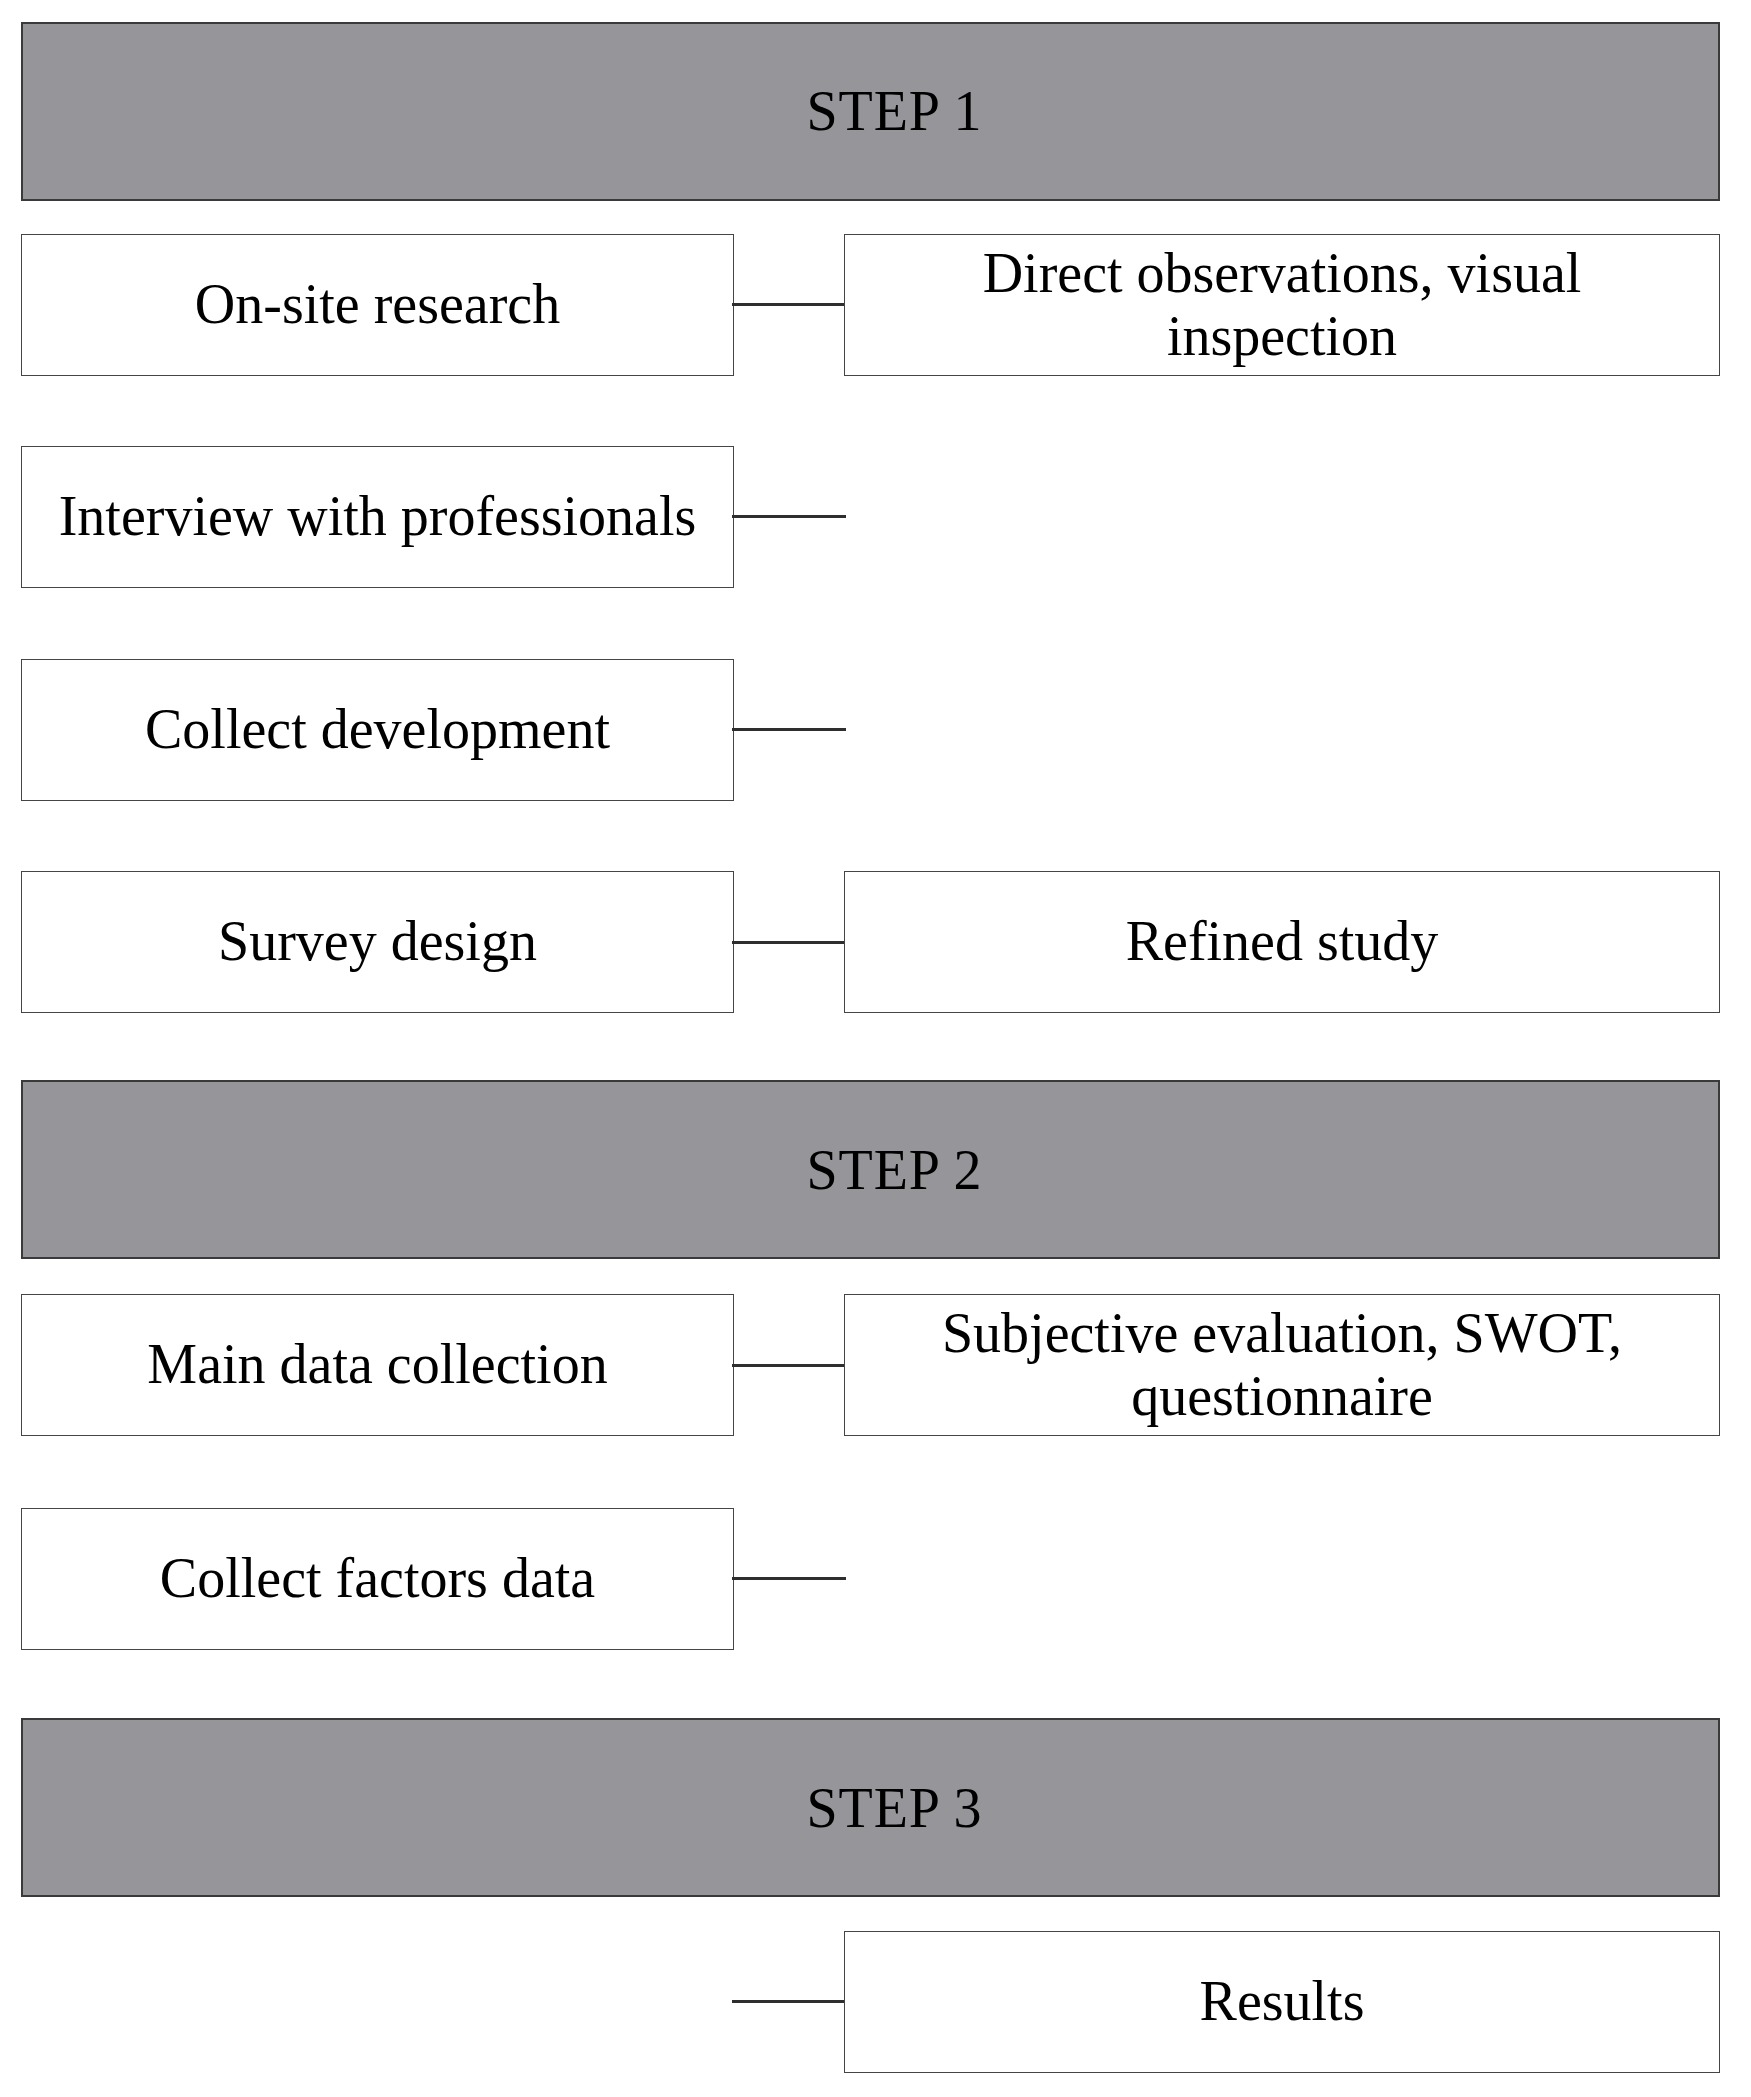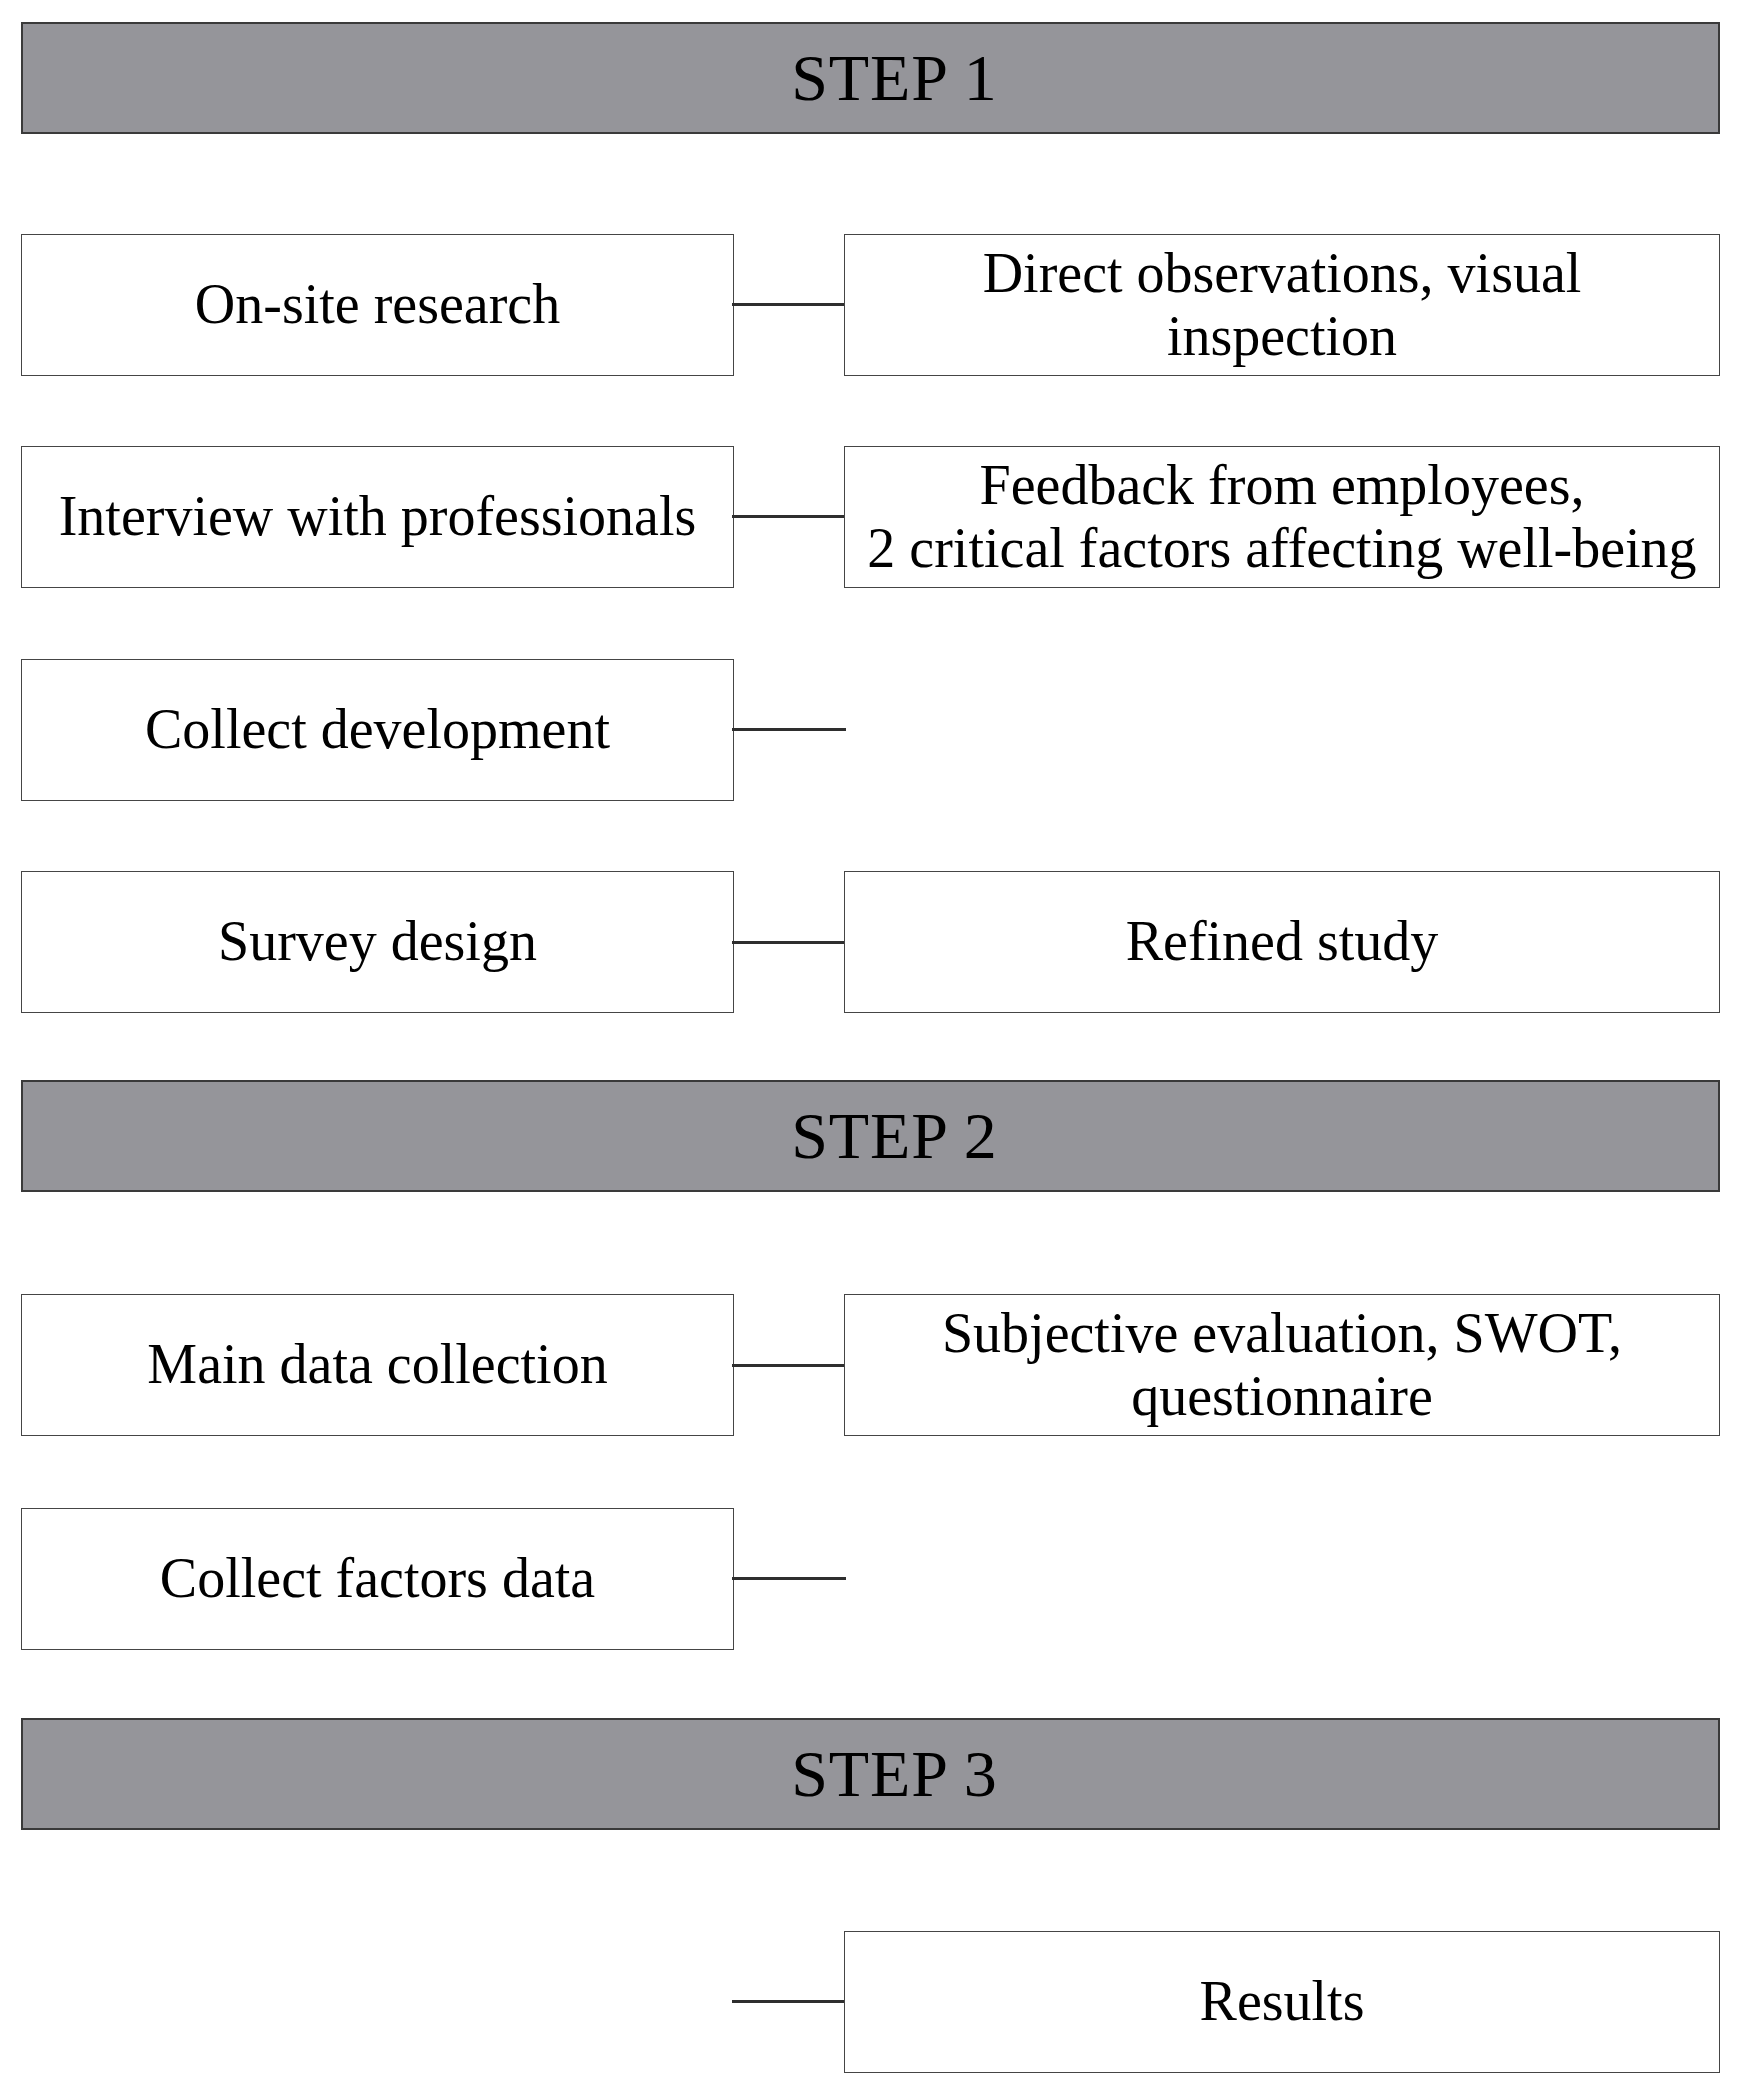--- a/index.html
+++ b/index.html
@@ -13,28 +13,28 @@
     height: 2097px;
     background: #ffffff;
     font-family: "Liberation Serif", "DejaVu Serif", serif;
     color: #000000;
     overflow: hidden;
   }
   .step-bar {
     position: absolute;
     left: 21px;
     width: 1699px;
-    height: 112px;
+    height: 179px;
     background: var(--bar-fill, #95959a);
     border: 2.7px solid var(--bar-border, #3a3a3a);
     box-sizing: border-box;
     display: flex;
     align-items: center;
     justify-content: center;
-    font-size: 66px;
+    font-size: 56px;
     letter-spacing: 0.9px;
     padding-left: 48px;
   }
   .box {
     position: absolute;
     height: 142px;
     box-sizing: border-box;
     background: #ffffff;
     border: 1.8px solid var(--box-border, #454545);
     display: flex;
@@ -62,22 +62,20 @@
 
   <div class="step-bar" style="top:21.6px">STEP 1</div>
 
   <div class="box left" style="top:234px">On-site research</div>
   <div class="connector" style="top:303px"></div>
   <div class="box left" style="top:446px">Interview with professionals</div>
 
   <div class="box right" style="top:234px">Direct observations, visual
 inspection</div>
   <div class="connector" style="top:515px"></div>
-  <div class="box right" style="top:446px">Feedback from employees,
-2 critical factors affecting well-being</div>
 
   <div class="box left" style="top:659px">Collect development</div>
   <div class="connector" style="top:728px"></div>
 
   <div class="box left" style="top:871px">Survey design</div>
   <div class="connector" style="top:941px"></div>
   <div class="box right" style="top:871px">Refined study</div>
 
   <div class="step-bar" style="top:1080px">STEP 2</div>
 

